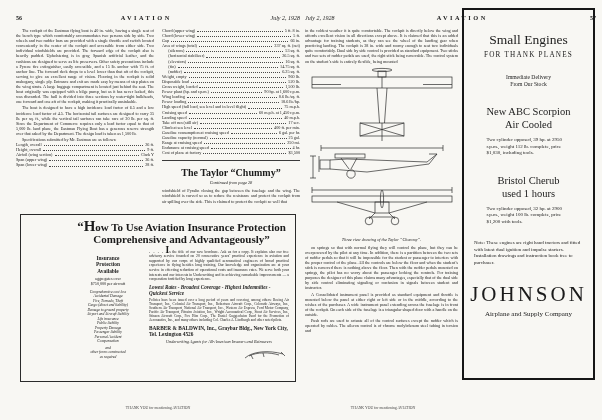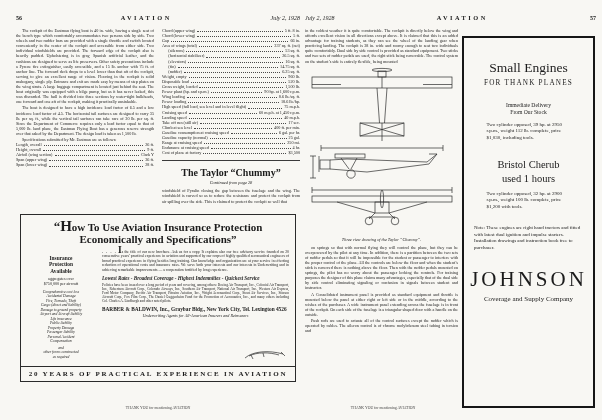--- a/index.html
+++ b/index.html
@@ -18,21 +18,21 @@
   .body-p{font-size:4.2px;line-height:5.1px;text-align:justify;margin:0 0 1px 0;text-indent:6px;}
   .spec-intro{font-size:4.2px;line-height:5.1px;margin:0;text-indent:6px;}
   .spec-row{display:flex;align-items:flex-end;font-size:4.2px;line-height:5.1px;}
   .spec-label{white-space:pre;}
   .dots{flex:1;border-bottom:1px dotted #4a4a4a;margin:0 2px 1px 2px;min-width:4px;}
   .spec-value{white-space:nowrap;}
   .chummy{margin-top:5px;border-top:1px solid #3a3a3a;padding-top:3px;}
   .chummy h2{font-size:10px;text-align:center;margin:3px 0 2px 0;font-weight:bold;}
   .cont{font-size:4.4px;font-style:italic;text-align:center;margin-bottom:3px;}
   
-  .ins-ad{position:absolute;left:6px;top:206px;width:276px;height:168px;border:1px solid #2b2b2b;box-sizing:border-box;}
+  .ins-ad{position:absolute;left:6px;top:206px;width:276px;height:168px;border:1px solid #2b2b2b;box-sizing:border-box;padding-left:47px;}
   .headline{text-align:center;font-weight:bold;line-height:1.02;margin-top:3px;}
   .hl-q{font-size:13px;}
   .hl-h{font-size:15px;}
   .hl1{font-size:11px;}
   .hl2{display:block;font-size:11px;}
   .ad-row{display:flex;margin-top:2px;padding:0 6px;}
   .ad-side{width:68px;text-align:center;padding-top:7px;}
   .side-title{font-weight:bold;font-size:5.4px;line-height:1.2;white-space:pre-line;}
   .side-agg{font-size:4.1px;margin-top:3px;white-space:pre-line;line-height:1.2;}
   .side-list{font-size:3.7px;font-style:italic;line-height:4.5px;margin-top:3px;}
@@ -48,21 +48,21 @@
   .plane-sketch{position:absolute;right:2px;bottom:-4px;}
   .banner{position:absolute;left:0;right:0;bottom:0;border-top:1px solid #2b2b2b;text-align:center;font-weight:bold;font-size:7px;letter-spacing:1.8px;padding:3.5px 0 3px 0;}
   .pg-footer{position:absolute;bottom:2px;left:0;right:0;text-align:center;font-size:3.8px;color:#444;}
   .page.right .pg-footer{left:0;width:160px;}
   
   .rtext{position:absolute;left:2px;top:20px;width:153px;}
   .threeview{display:block;margin:2px auto 0 auto;}
   .caption{font-size:4.3px;font-style:italic;text-align:center;margin:1px 0 3px 0;}
   svg line,svg path,svg rect,svg ellipse,svg circle{stroke:#2d2d2d;fill:none;stroke-width:0.7;}
   
-  .engine-ad{position:absolute;left:159px;top:28px;width:133px;height:372px;border:2.5px solid #161616;box-sizing:border-box;text-align:center;}
+  .engine-ad{position:absolute;left:159px;top:0;width:133px;height:372px;border:2.5px solid #161616;box-sizing:border-box;text-align:center;}
   .ea-title{font-size:13.5px;margin-top:22px;}
   .ea-sub{font-size:7.2px;letter-spacing:1.2px;margin-top:3px;}
   .ea-del{font-size:5.6px;margin-top:15px;line-height:1.25;white-space:pre-line;}
   .ea-prod{font-size:10.5px;margin-top:17px;line-height:1.25;white-space:pre-line;}
   .ea-spec{font-size:5px;text-align:left;width:84px;margin:6px auto 0 auto;line-height:1.3;}
   .ea-note{font-size:5px;text-align:left;padding:0 10px;margin-top:15px;line-height:1.3;}
   .ea-brand{font-size:21px;letter-spacing:3px;margin-top:16px;}
   .ea-co{font-size:7px;margin-top:3px;}
   .ea-loc{display:flex;justify-content:space-between;padding:0 13px;font-size:8.5px;margin-top:8px;font-weight:bold;}
 </style>
@@ -276,21 +276,21 @@
       <div class="chummy">
         <h2>The Taylor “Chummy”</h2>
         <div class="cont">Continued from page 28</div>
         <p class="body-p" style="text-indent:0">windshield of Pyralin closing the gap between the fuselage and the wing. The windshield is curved so as to reduce the resistance and protect the cockpit from air spilling over the side. This is claimed to protect the cockpit so well that</p>
       </div>
     </div>
 
     <div class="ins-ad">
       <div class="headline">
         <span class="hl-q">“</span><span class="hl-h">H</span><span class="hl1">ow To Use Aviation Insurance Protection</span>
-        <span class="hl2">Economically and Specifications”</span>
+        <span class="hl2">Comprehensive and Advantageously”</span>
       </div>
       <div class="ad-row">
         <div class="ad-side">
           <div class="side-title">Insurance
 Protection
 Available</div>
           <div class="side-agg">aggregates over
 $750,000 per aircraft</div>
           <div class="side-list">
 
@@ -319,21 +319,20 @@
           <div class="agents">Underwriting Agents for All-American Insurers and Reinsurers</div>
           <svg class="plane-sketch" width="44" height="16" viewBox="0 0 44 16">
             <path d="M2,11 C10,4 26,3 40,7"></path>
             <path d="M6,9 C14,5 26,5 36,8"></path>
             <line x1="38" y1="5" x2="42" y2="9"></line>
             <line x1="8" y1="8" x2="10" y2="12"></line>
             <line x1="20" y1="6" x2="21" y2="10"></line>
           </svg>
         </div>
       </div>
-      <div class="banner">20 YEARS OF PRACTICAL EXPERIENCE IN AVIATION</div>
     </div>
 
     <div class="pg-footer">THANK YOU for mentioning AVIATION</div>
   </div>
 
   <div class="page right">
     <div class="pg-header">
       <span class="date">July 2, 1928</span>
       <span class="mast">AVIATION</span>
       <span class="pgnum">57</span>
@@ -399,24 +398,26 @@
 
           <p class="body-p">Push rods are used to actuate all of the control surfaces except the rudder which is operated by cables. The aileron control is of chrome molybdenum steel tubing in torsion and</p>
         </div>
     </div>
 
     <div class="engine-ad">
       <div class="ea-title">Small Engines</div>
       <div class="ea-sub">FOR THANK PLANES</div>
       <div class="ea-del">Immediate Delivery
 From Our Stock</div>
+      <div class="ea-prod">New ABC Scorpion
+Air Cooled</div>
       <div class="ea-spec">Two cylinder opposed, 39 hp. at 2950 r.p.m., weight 112 lb. complete, price $1,030, including tools.</div>
       <div class="ea-prod">Bristol Cherub
 used 1 hours</div>
       <div class="ea-spec">Two cylinder opposed, 32 hp. at 2900 r.p.m., weight 100 lb. complete, price $1,200 with tools.</div>
       <div class="ea-note">Note: These engines are right hand tractors and fitted with latest dual ignition and impulse starters. Installation drawings and instruction book free to purchaser.</div>
       <div class="ea-brand">JOHNSON</div>
-      <div class="ea-co">Coverage and Supply Company</div>
+      <div class="ea-co">Airplane and Supply Company</div>
     </div>
 
     <div class="pg-footer">THANK YOU for mentioning AVIATION</div>
   </div>
 </div>
 
 </body></html>

